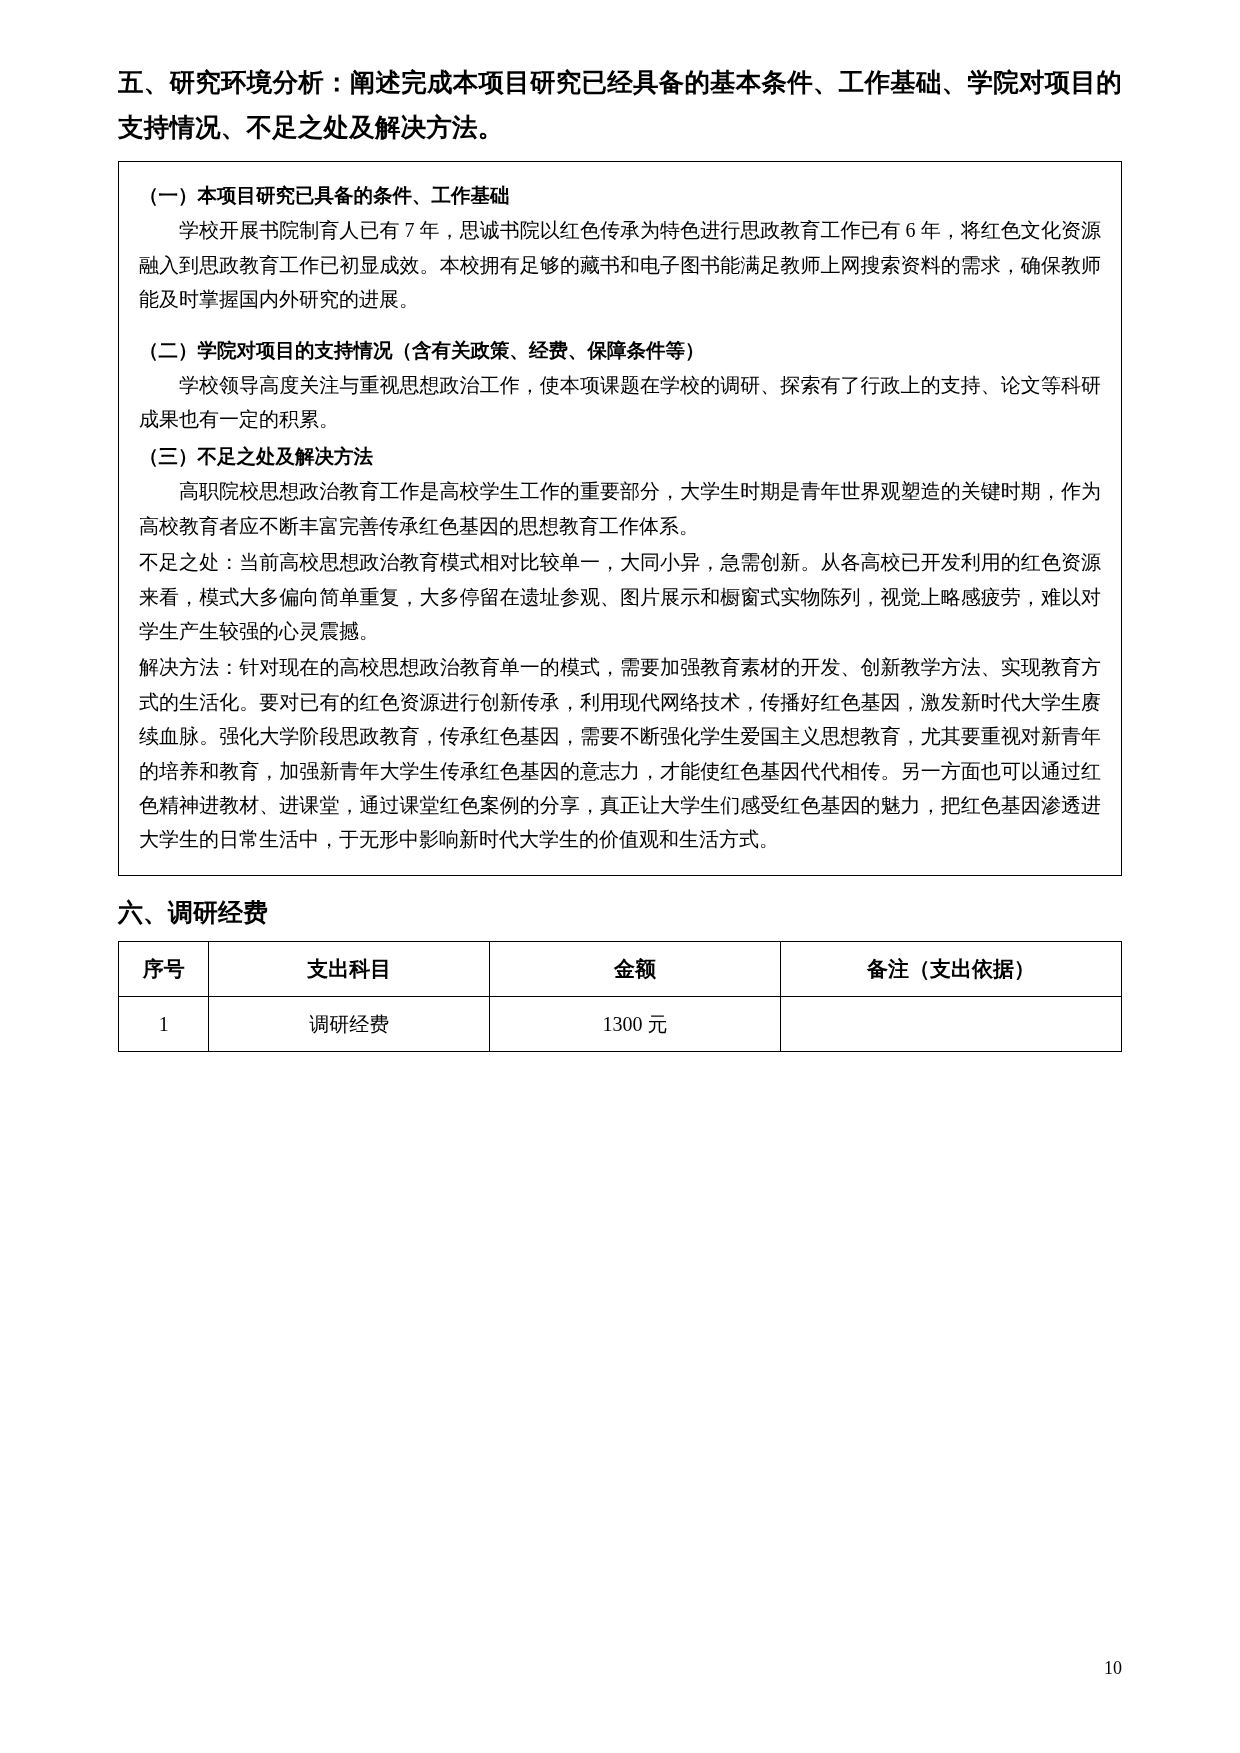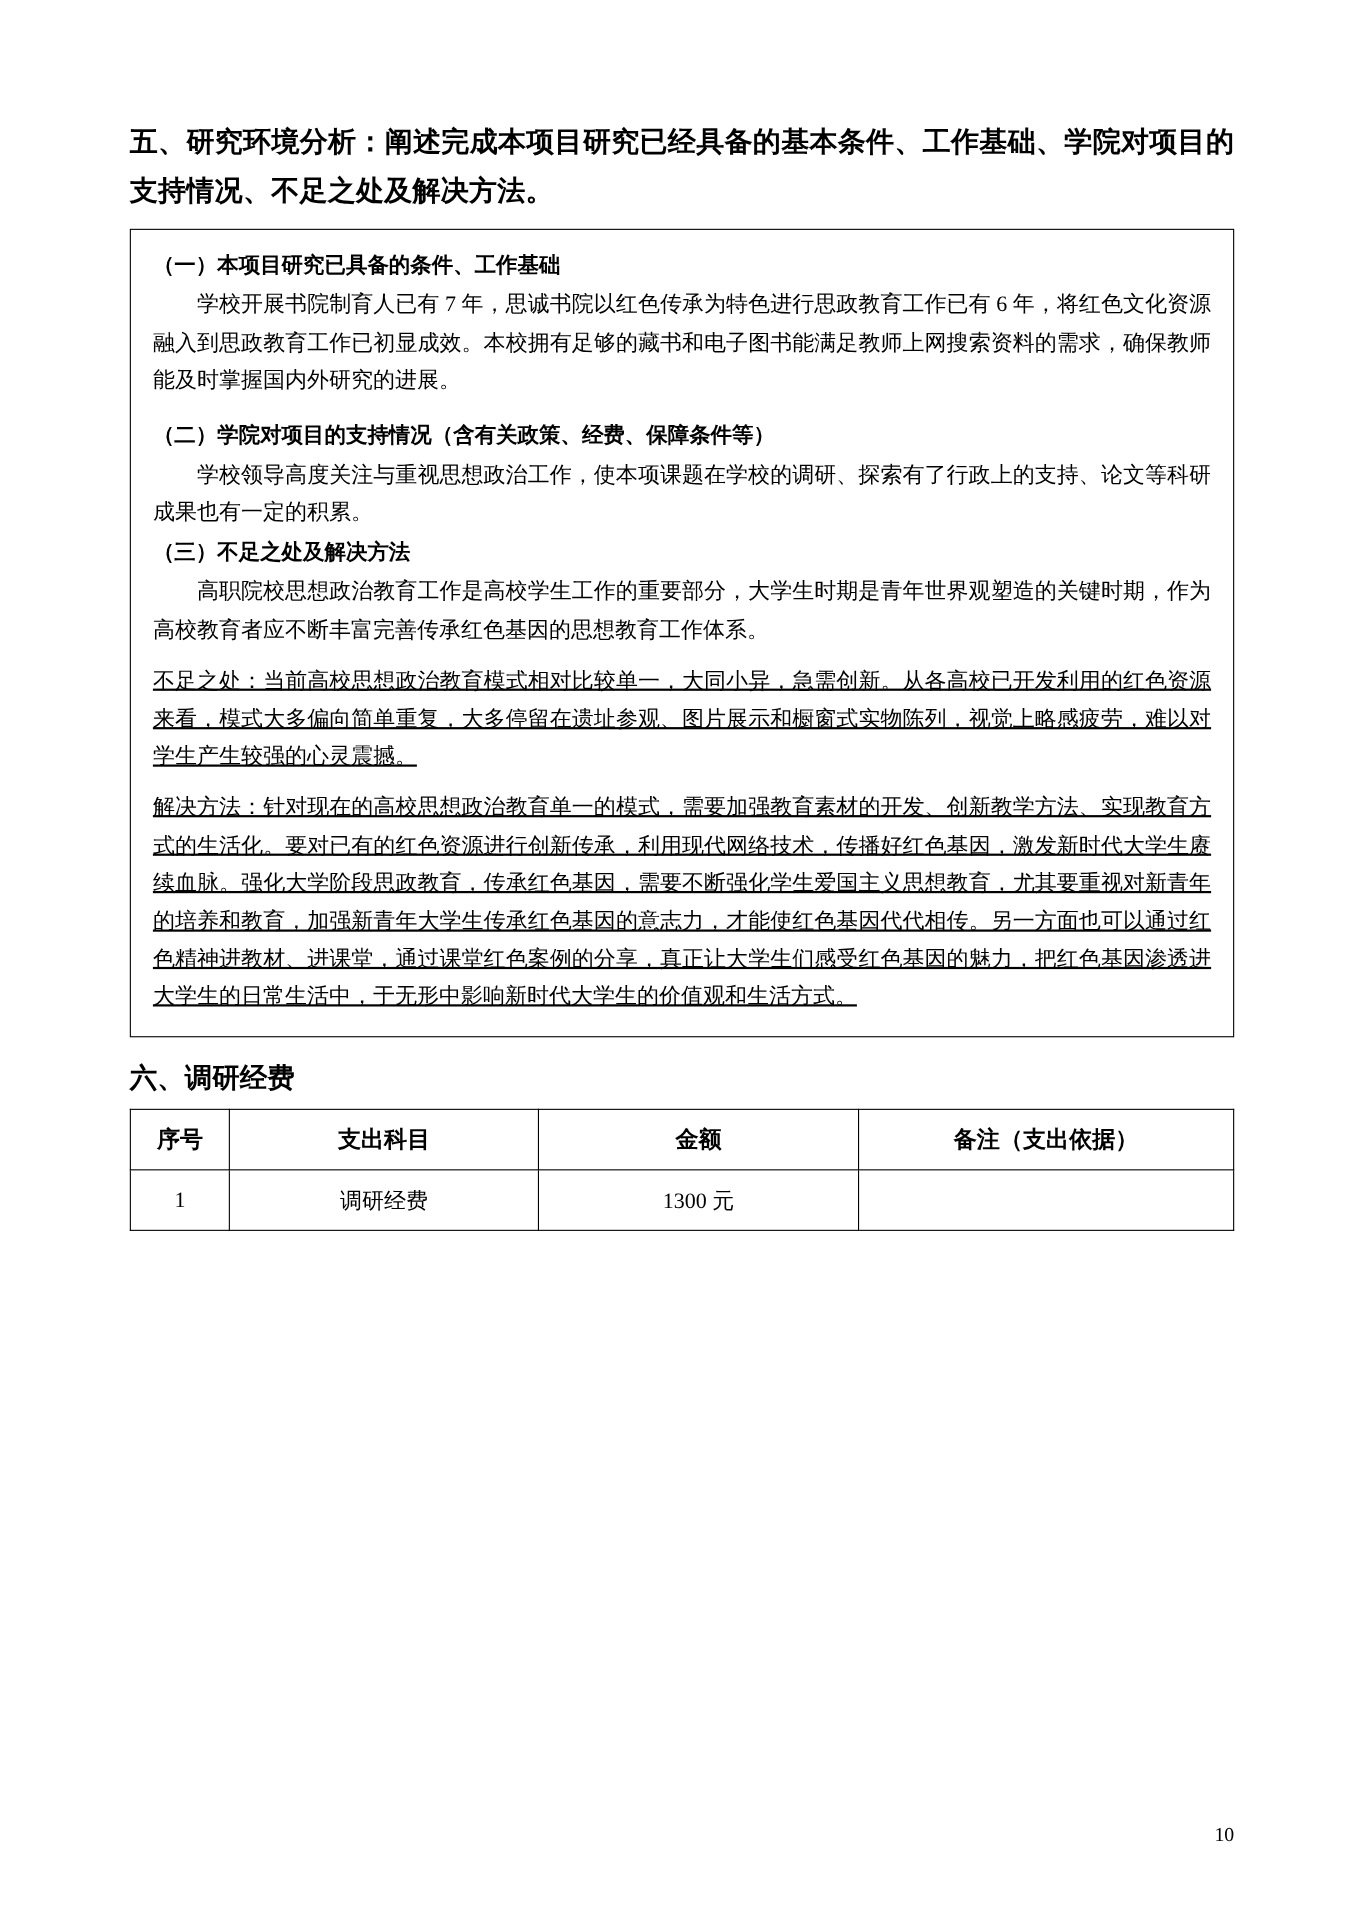--- a/index.html
+++ b/index.html
@@ -12,59 +12,58 @@
     height: 1753px;
     font-family: "Liberation Serif", "DejaVu Serif", serif;
     color: #000000;
     position: relative;
   }
   .page {
     position: relative;
     width: 1240px;
     height: 1753px;
     box-sizing: border-box;
-    padding: 107px 118px 0 118px;
+    padding: 60px 118px 0 118px;
   }
   .section-heading {
     font-family: "DejaVu Sans", "Liberation Sans", sans-serif;
     font-weight: bold;
     font-size: 25.5px;
     line-height: 1.78;
     letter-spacing: 0.2px;
     margin: 0 0 10px 0;
     text-align: justify;
     text-justify: inter-ideograph;
   }
   .box {
     border: 1px solid #000000;
     box-sizing: border-box;
     padding: 14px 20px 18px 20px;
     margin-top: 6px;
   }
   .sub-heading {
-    font-family: Liberation Mono, monospace;
+    font-family: Liberation Sans, sans-serif;
     font-weight: bold;
     font-size: 19.5px;
     line-height: 1.62;
     margin: 4px 0 2px 0;
   }
   p.body-text {
     font-size: 20px;
     line-height: 1.72;
     margin: 0 0 0 0;
     text-align: justify;
     text-justify: inter-ideograph;
     text-indent: 2em;
   }
   p.body-text.noindent {
     text-indent: 0;
   }
   p.body-text + p.body-text {
-    margin-top: 12px;
-    text-decoration: underline;
+    margin-top: 2px;
   }
   .gap-sm { height: 10px; }
   .gap-xs { height: 4px; }
 
   .heading-2 {
     font-family: "DejaVu Sans", "Liberation Sans", sans-serif;
     font-weight: bold;
     font-size: 25px;
     line-height: 1.5;
     margin: 18px 0 10px 0;

